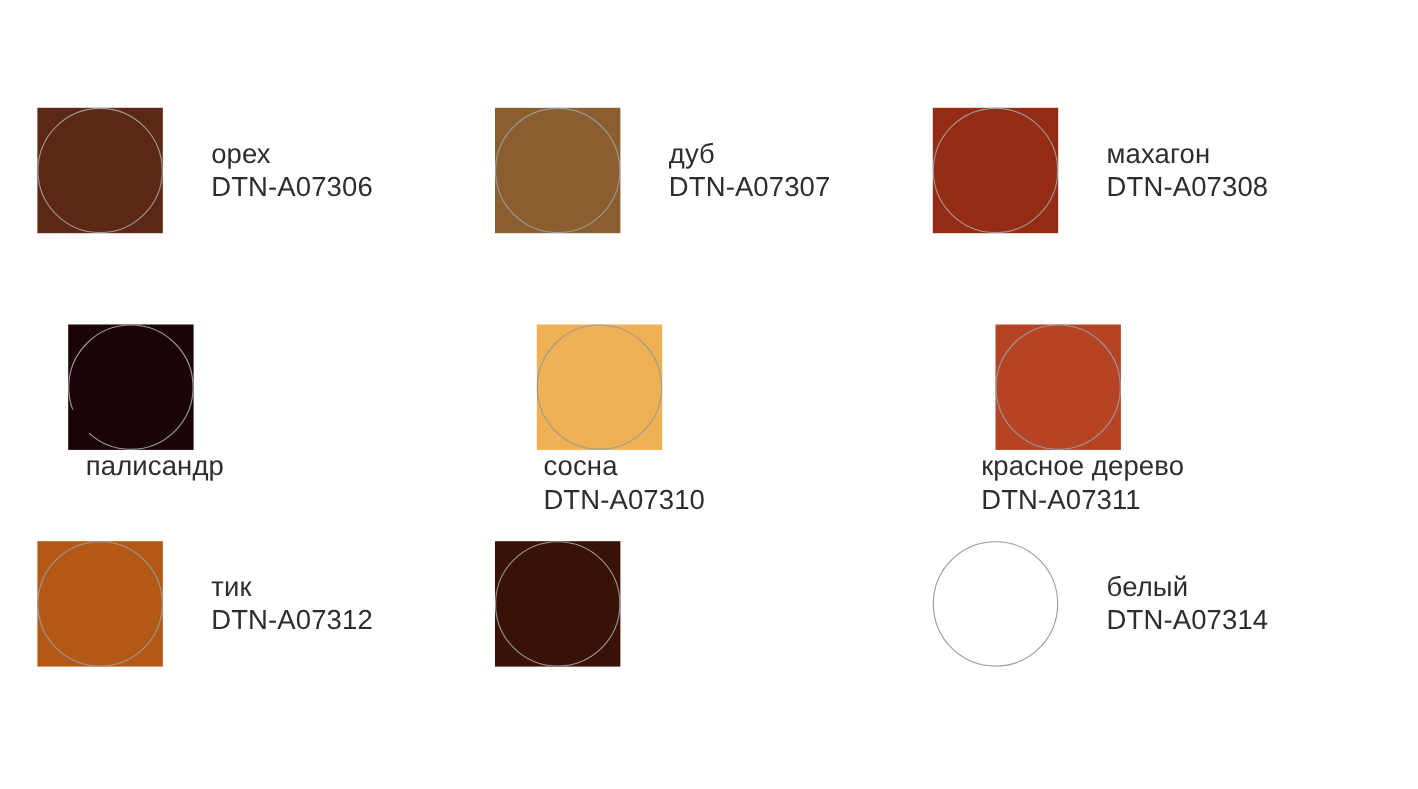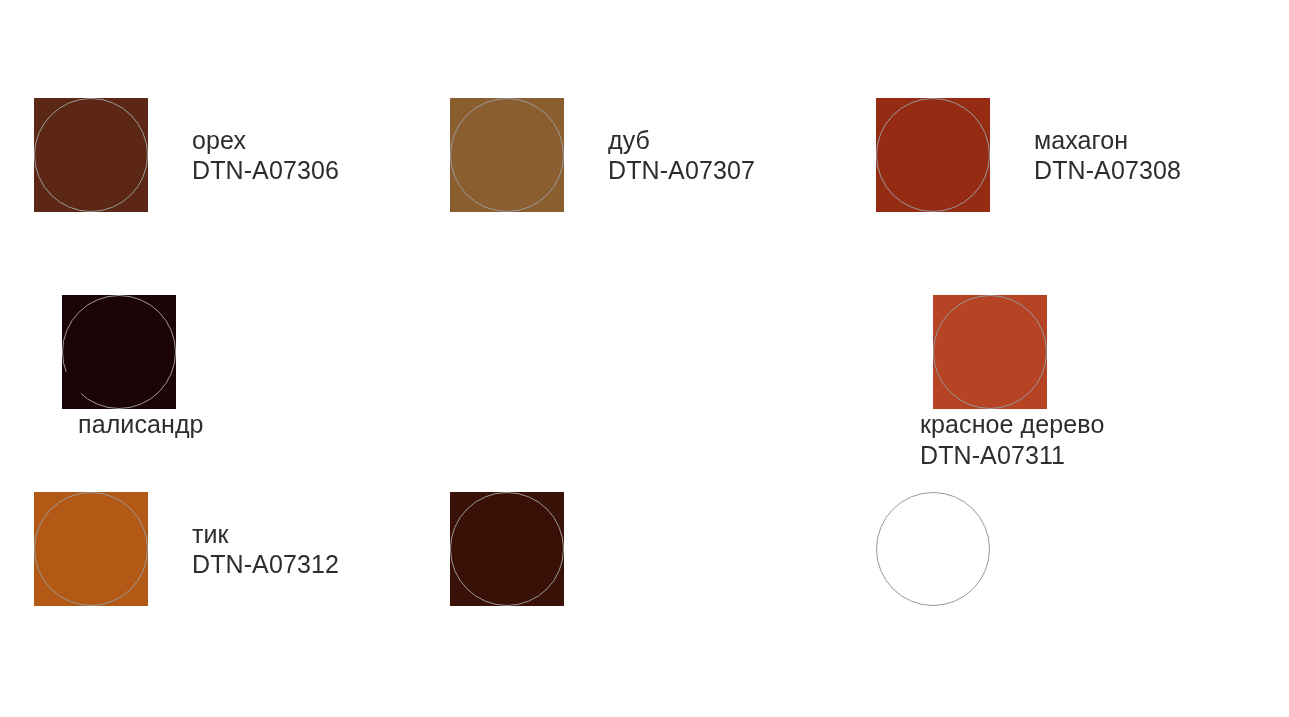--- a/index.html
+++ b/index.html
@@ -26,21 +26,21 @@
 
   .swatch-item {
     position: absolute;
     display: flex;
     align-items: center;
   }
 
   
   .col-0 { left: 34px; }
   .col-1 { left: 450px; justify-content: center; }
-  .col-2 { left: 876px; }
+  .col-2 { left: 848px; }
 
   
   .row-0 { top: 98px; }
   .row-1 { top: 295px; flex-direction: column; }
   .row-2 { top: 492px; }
 
   .swatch-circle-wrap {
     position: relative;
     width: 114px;
     height: 114px;
@@ -122,20 +122,29 @@
     </div>
     <div class="swatch-item col-0 row-1">
       <div class="swatch-circle-wrap has-bulge" style="background: rgb(27, 4, 5);">
         <div class="swatch-circle" style="background: rgb(27, 4, 5); border-color: rgb(154, 154, 154);"></div>
         <div class="bulge" style="background: rgb(27, 4, 5);"></div>
       </div>
       <div class="swatch-label">
         <div class="swatch-name">палисандр</div>
       </div>
     </div>
+    <div class="swatch-item col-1 row-1">
+      <div class="swatch-circle-wrap" style="background: rgb(240, 176, 84);">
+        <div class="swatch-circle" style="background: rgb(240, 176, 84); border-color: rgb(154, 154, 154);"></div>
+      </div>
+      <div class="swatch-label">
+        <div class="swatch-name">сосна</div>
+        <div class="swatch-code">DTN-A07310</div>
+      </div>
+    </div>
     <div class="swatch-item col-2 row-1">
       <div class="swatch-circle-wrap" style="background: rgb(181, 67, 36);">
         <div class="swatch-circle" style="background: rgb(181, 67, 36); border-color: rgb(154, 154, 154);"></div>
       </div>
       <div class="swatch-label">
         <div class="swatch-name">красное дерево</div>
         <div class="swatch-code">DTN-A07311</div>
       </div>
     </div>
     <div class="swatch-item col-0 row-2">
@@ -149,14 +158,18 @@
     </div>
     <div class="swatch-item col-1 row-2">
       <div class="swatch-circle-wrap" style="background: rgb(58, 17, 6);">
         <div class="swatch-circle" style="background: rgb(58, 17, 6); border-color: rgb(154, 154, 154);"></div>
       </div>
     </div>
     <div class="swatch-item col-2 row-2">
       <div class="swatch-circle-wrap" style="background: rgb(255, 255, 255);">
         <div class="swatch-circle" style="background: rgb(255, 255, 255); border-color: rgb(154, 154, 154);"></div>
       </div>
+      <div class="swatch-label">
+        <div class="swatch-name">белый</div>
+        <div class="swatch-code">DTN-A07314</div>
+      </div>
     </div>
   </div>
 
 </body></html>

